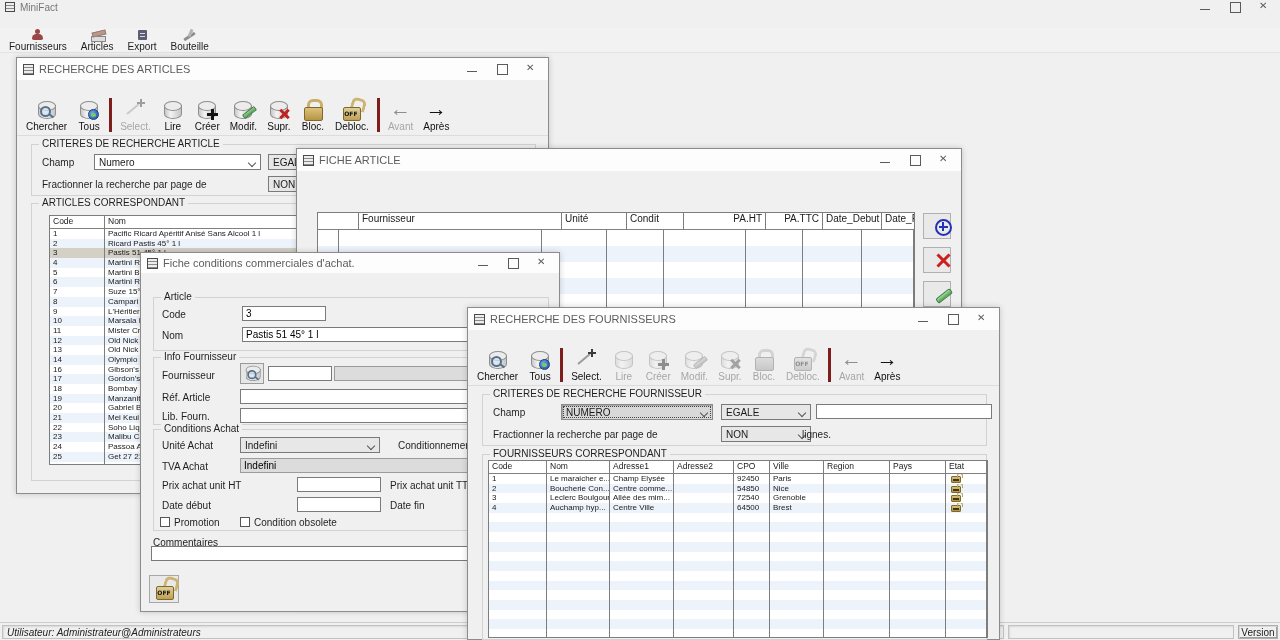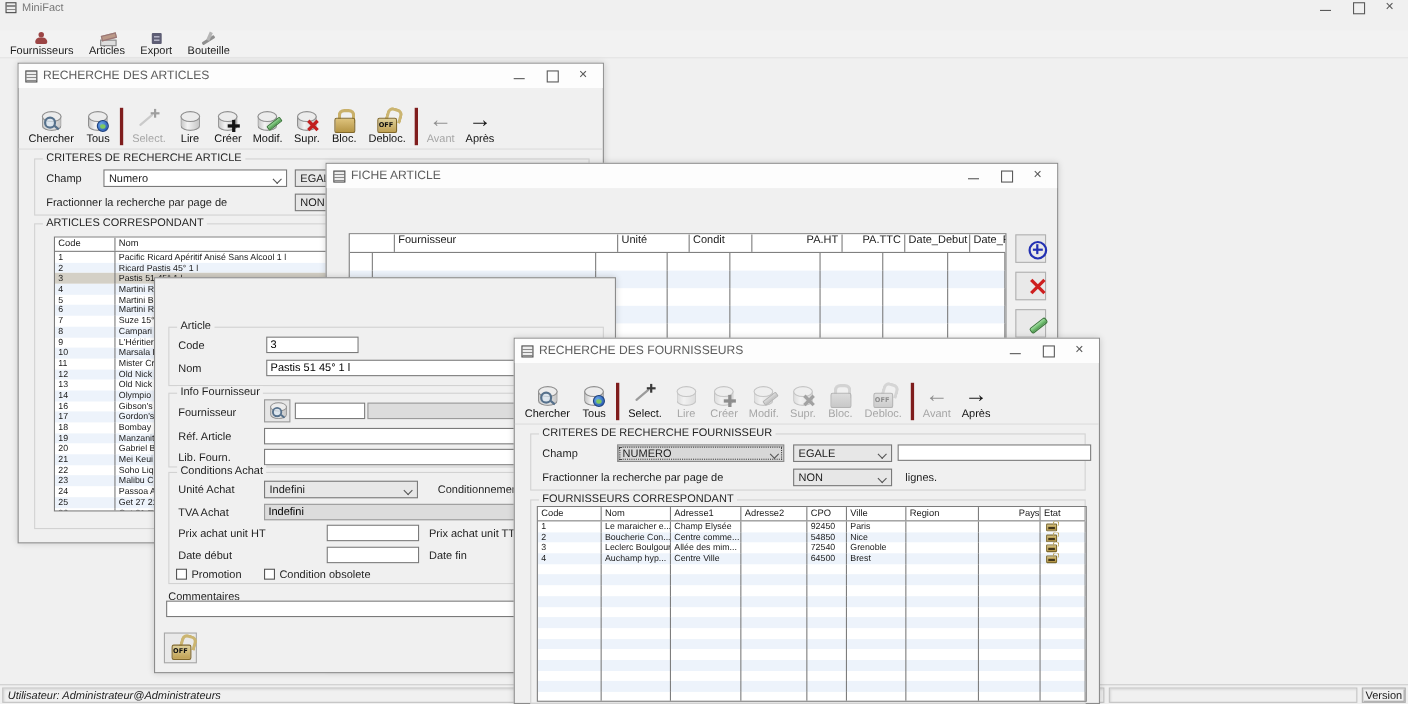--- a/index.html
+++ b/index.html
@@ -667,20 +667,29 @@
           <i class="bdg"></i>
         </span>
   </button><button class="side-btn">
     <span class="tb-ic ic-green-pencil">
           <i class="bdg"></i>
         </span>
   </button></div>
 </div>
 
 <div class="win" id="win-conditions">
+  <div class="titlebar small">
+    <span class="win-ic"></span>
+    <span class="win-title">Fiche conditions commerciales d'achat.</span>
+    <span class="win-btns">
+      <span class="wb min"></span>
+      <span class="wb max"></span>
+      <span class="wb close"></span>
+    </span>
+  </div>
   <div class="menubar menu-dim" style="top:20px;">
       <span class="menu-item"></span>
     </div>
 
   <div class="groupbox" style="left:12px;top:44px;width:396px;height:54px;">
     <span class="group-label" style="background:#f0f0f0;">Article</span>
     <span class="lbl" style="left:8px;top:11px;">Code</span>
     <input class="tbx" style="left: 88px; top: 8px; width: 84px;" value="3">
     <span class="lbl" style="left:8px;top:32px;">Nom</span>
     <input class="tbx" style="left: 88px; top: 29px; width: 300px;" value="Pastis 51 45° 1 l">
@@ -823,36 +832,36 @@
       <span>NUMERO</span>
     </div>
     <div class="combo gray" style="left:238px;top:9px;width:90px;">
       <span>EGALE</span>
     </div>
     <input class="tbx" style="left: 333px; top: 9px; width: 176px;">
     <span class="lbl" style="left:10px;top:34px;">Fractionner la recherche par page de</span>
     <div class="combo gray" style="left:238px;top:31px;width:90px;">
       <span>NON</span>
     </div>
-    <span class="lbl" style="left:340px;top:34px;">lignes.</span>
+    <span class="lbl" style="left:319px;top:34px;">lignes.</span>
   </div>
 
   <div class="groupbox" style="left:14px;top:146px;width:505px;height:186px;">
     <span class="group-label">FOURNISSEURS CORRESPONDANT</span>
   </div>
   <div class="grid small-grid" style="left:20px;top:152px;width:500px;height:178px;">
       <div class="grid-head" style="height: 13px;">
         <div class="grid-cell" style="width: 58px;">Code</div>
         <div class="grid-cell" style="width: 63px;">Nom</div>
         <div class="grid-cell" style="width: 64px;">Adresse1</div>
         <div class="grid-cell" style="width: 60px;">Adresse2</div>
         <div class="grid-cell" style="width: 36px;">CPO</div>
         <div class="grid-cell" style="width: 54px;">Ville</div>
         <div class="grid-cell" style="width: 66px;">Region</div>
-        <div class="grid-cell" style="width: 56px; text-align: right;">Pays</div>
+        <div class="grid-cell" style="width: 56px;">Pays</div>
         <div class="grid-cell" style="width: 41px;">Etat</div>
       </div>
       <div class="grid-body">
         <div class="grid-row" style="height: 9.7px; line-height: 9.7px;">
           <div class="grid-cell" style="width: 58px;">1</div>
           <div class="grid-cell" style="width: 63px;">Le maraicher e...</div>
           <div class="grid-cell" style="width: 64px;">Champ Elysée</div>
           <div class="grid-cell" style="width: 60px;"></div>
           <div class="grid-cell" style="width: 36px;">92450</div>
           <div class="grid-cell" style="width: 54px;">Paris</div>

